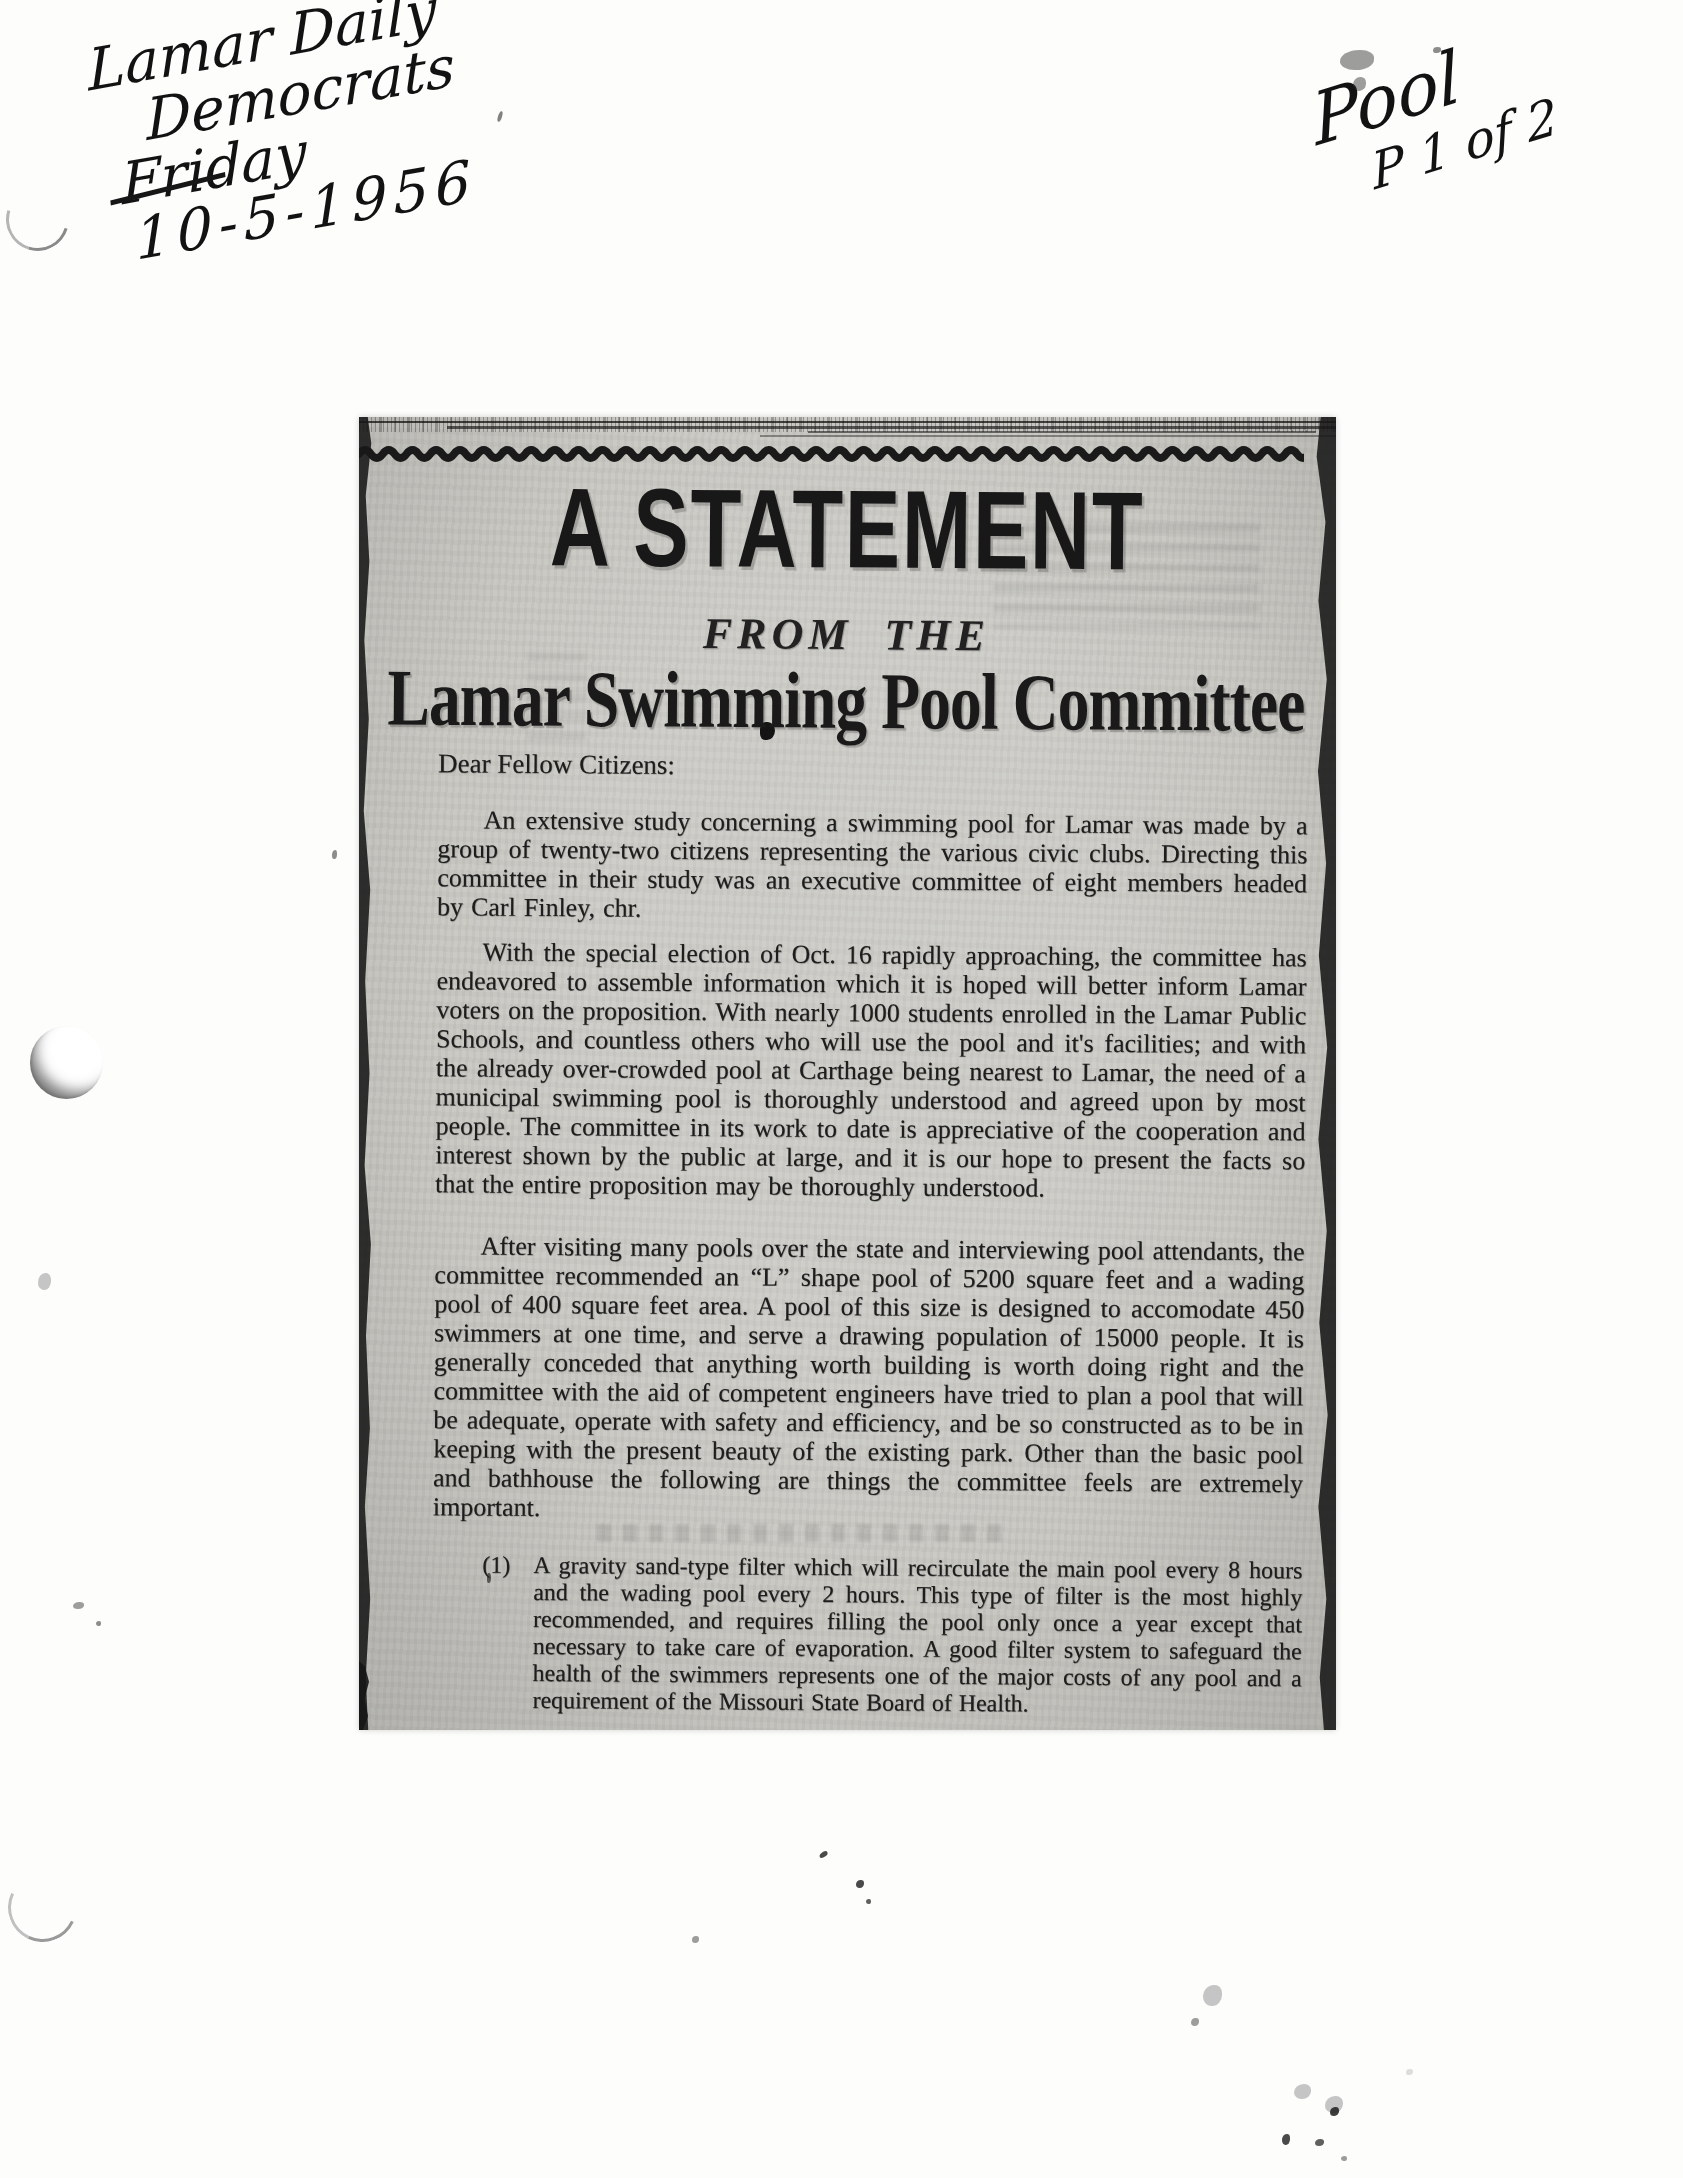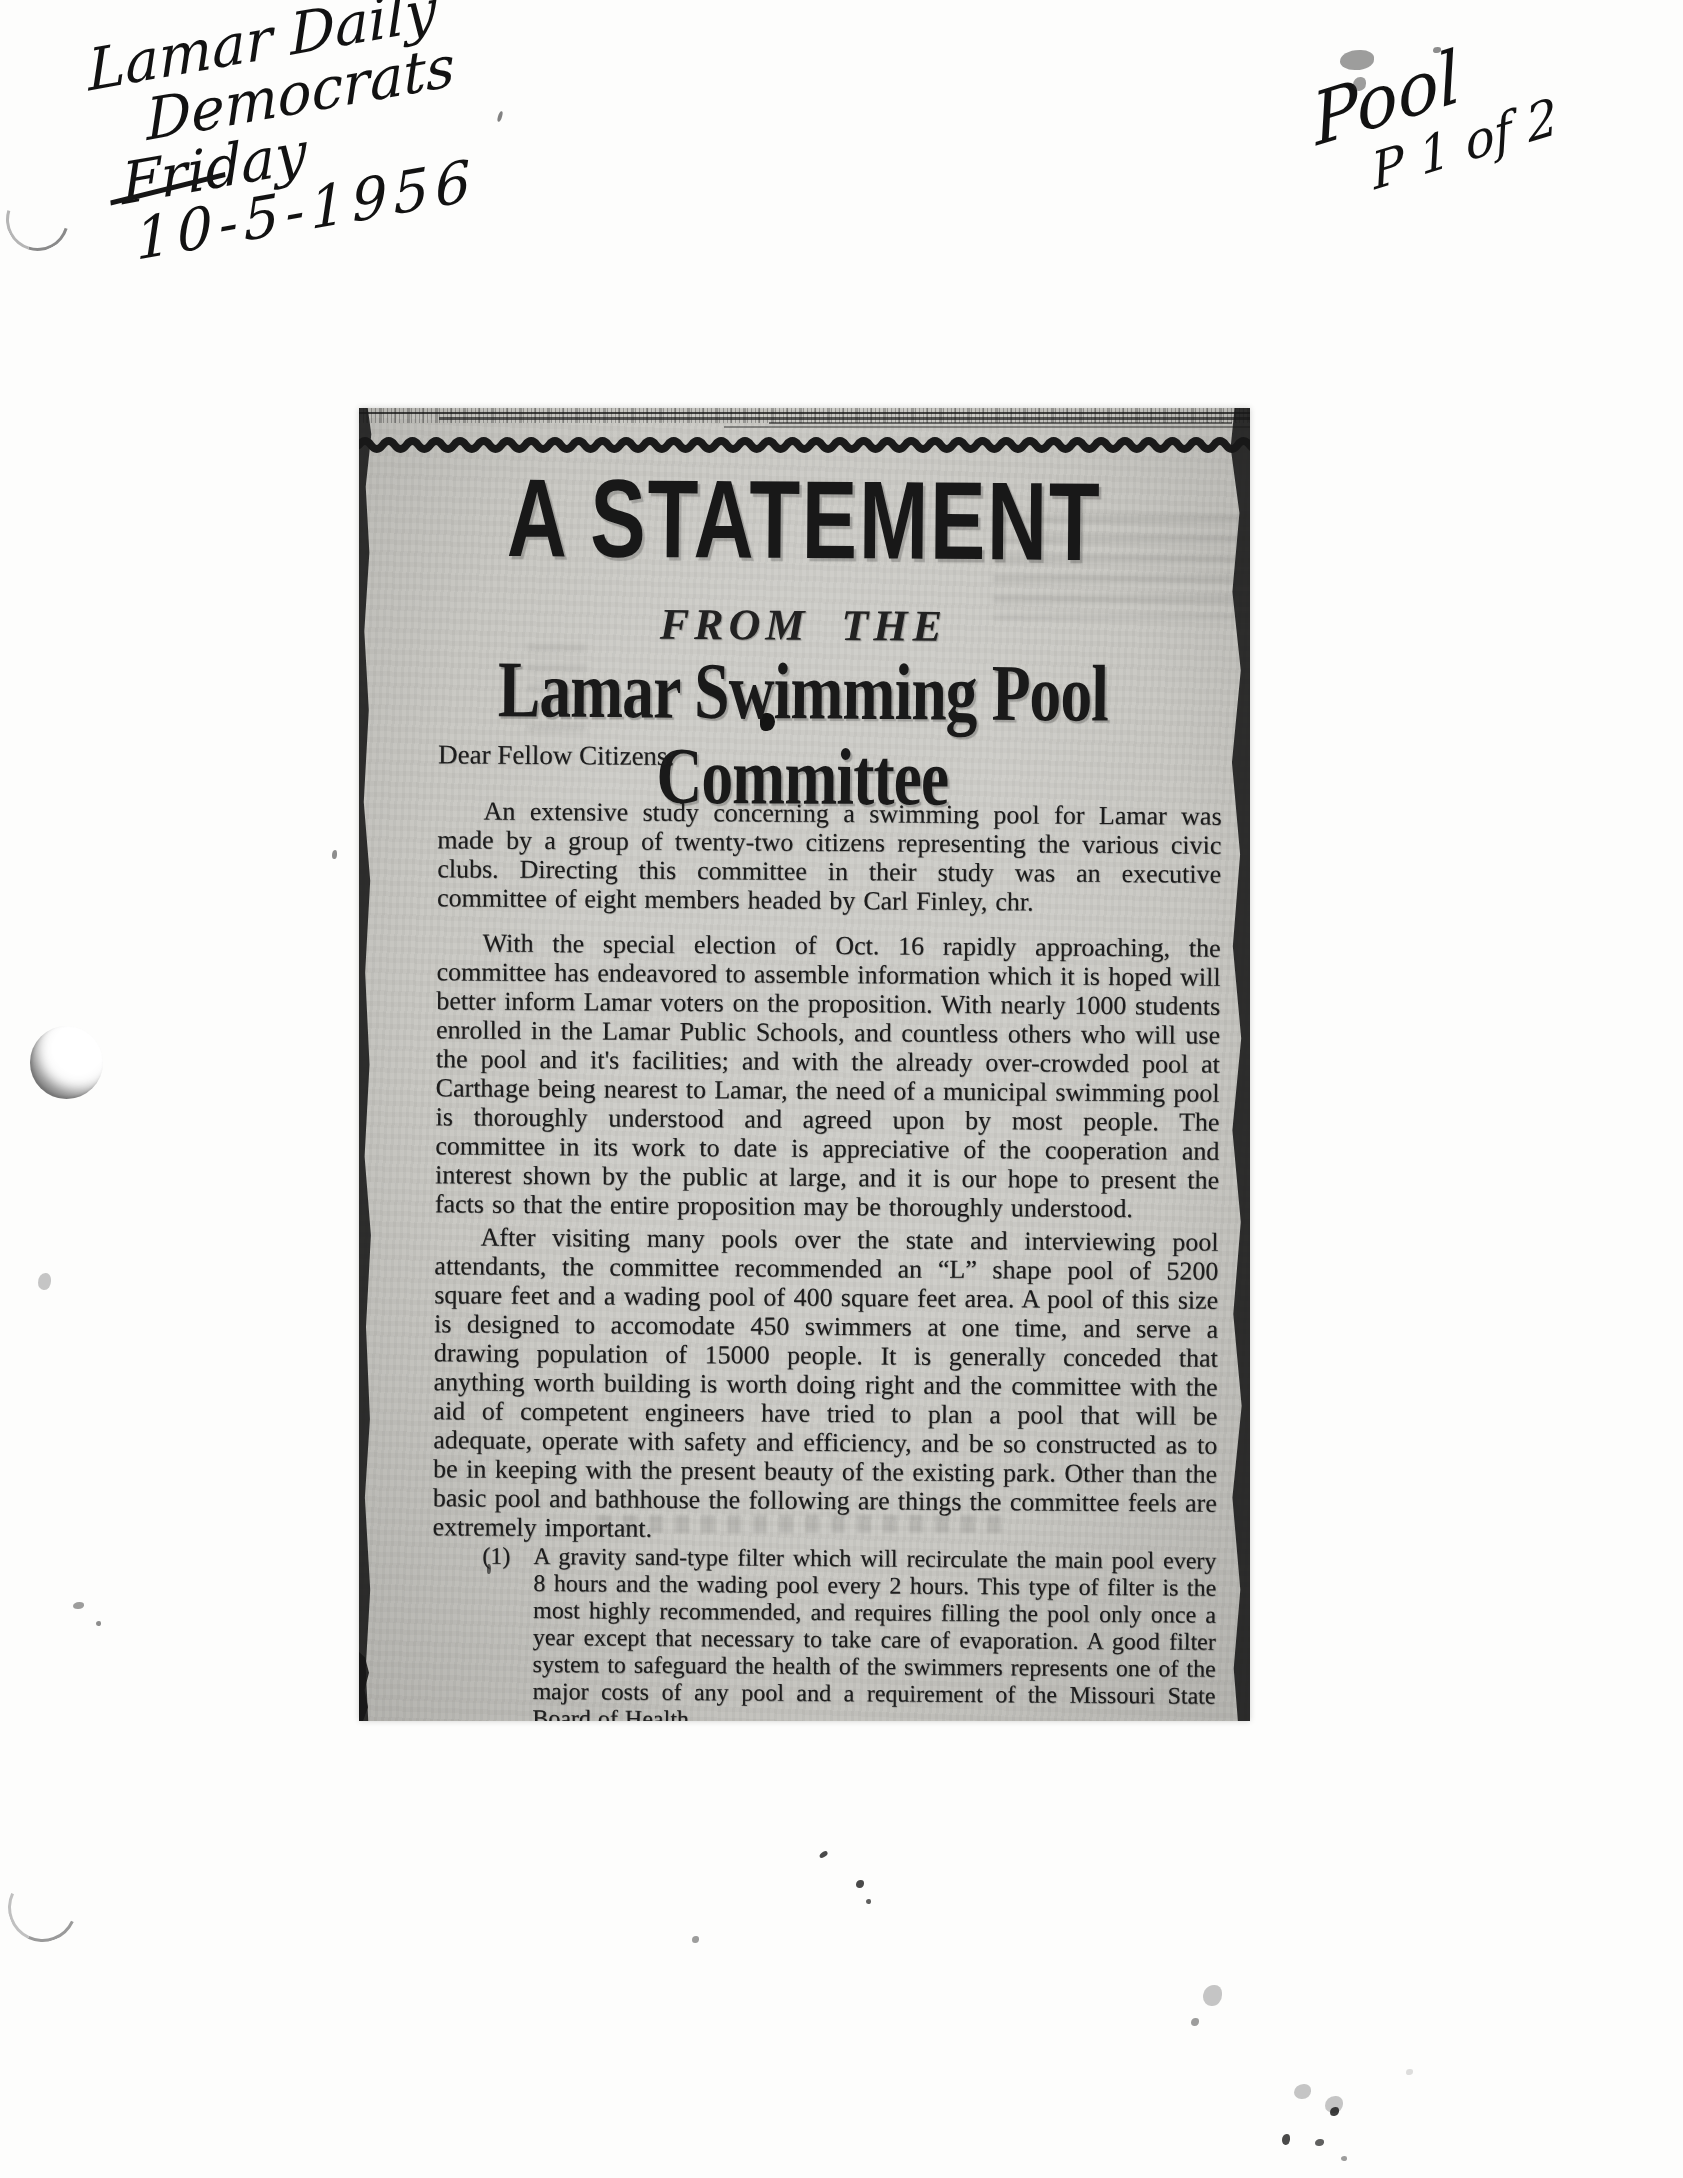--- a/index.html
+++ b/index.html
@@ -27,21 +27,21 @@
   .punch-mid{left:30px;top:1026px;width:73px;height:73px;background:#fff;
     box-shadow:inset 12px -14px 14px -7px rgba(70,70,70,.7), inset 2px -2px 3px rgba(120,120,120,.35);}
   .punch-arc{width:57px;height:57px;border:3px solid transparent;background:transparent;}
   .punch-top{left:6px;top:188px;border-bottom-color:#8a8a8a;border-left-color:#b5b5b5;transform:rotate(-28deg);}
   .punch-bot{left:8px;top:1873px;width:63px;height:63px;border-bottom-color:#9a9a9a;border-left-color:#c0c0c0;transform:rotate(-20deg);}
   
   .speck{position:absolute;background:#1d1d1d;border-radius:60% 40% 55% 45%;}
   .g40{background:rgba(40,40,40,.45);} .g25{background:rgba(70,70,70,.3);} .g15{background:rgba(110,110,110,.22);}
   
   .clipping{
-    position:absolute;left:359px;top:408px;width:891px;height:1313px;
+    position:absolute;left:359px;top:417px;width:977px;height:1313px;
     background:
       radial-gradient(ellipse at 50% 42%, rgba(255,255,255,.10) 35%, rgba(0,0,0,0) 60%, rgba(0,0,0,.10) 96%),
       repeating-linear-gradient(93deg, rgba(0,0,0,.028) 0 3px, rgba(255,255,255,.02) 3px 7px),
       repeating-linear-gradient(2deg, rgba(0,0,0,.02) 0 5px, rgba(255,255,255,.025) 5px 11px),
       #c8c7c2;
     overflow:hidden;
     box-shadow:0 0 6px rgba(0,0,0,.18);
   }
   .edge{position:absolute;top:0;bottom:0;background:#181818;opacity:.88;}
   .edge-left{left:0;width:14px;

